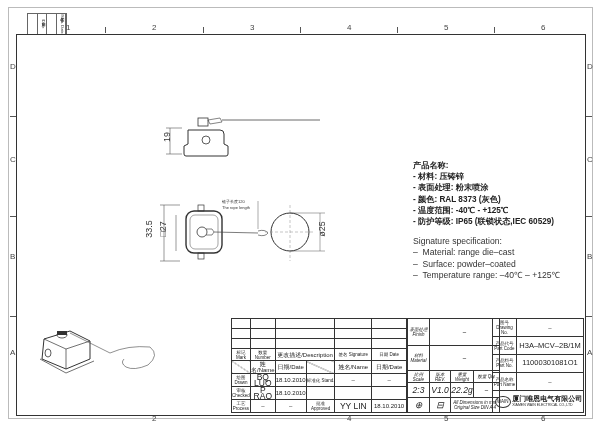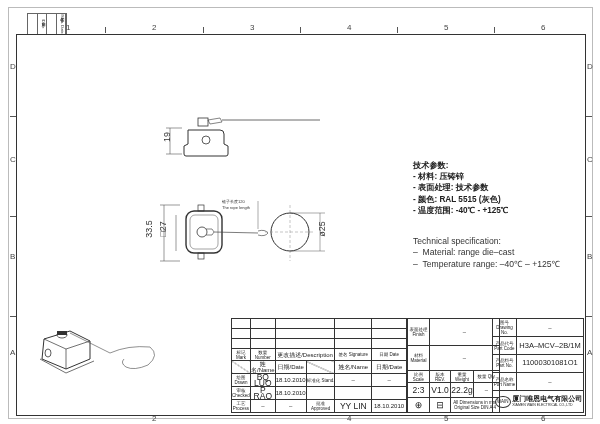--- a/index.html
+++ b/index.html
@@ -110,30 +110,32 @@
   <line x1="36" y1="24" x2="36" y2="44" stroke="#333" stroke-width="0.7"></line>
   <path d="M10 34 L36 48 L64 36" fill="none" stroke="#333" stroke-width="0.7"></path>
   <ellipse cx="32" cy="10" rx="5" ry="3" fill="#fff" stroke="#333" stroke-width="0.8"></ellipse>
   <rect x="27" y="6" width="10" height="4" fill="#333"></rect>
   <ellipse cx="18" cy="28" rx="3" ry="4" fill="#fff" stroke="#333" stroke-width="0.8"></ellipse>
   <line x1="40" y1="8" x2="80" y2="28" stroke="#444" stroke-width="0.6"></line>
   <path d="M80 28 Q98 20 120 22 Q130 30 118 40 Q104 46 96 42 Q90 38 94 34" fill="none" stroke="#444" stroke-width="0.6"></path>
 </svg>
 
 <div class="abs spec-cn" style="left:413px;top:160px;">
-  <div>技术参数:</div>
+  <div>产品名称:</div>
   <div>- 材料: 压铸锌</div>
-  <div>- 表面处理: 技术参数</div>
-  <div>- 颜色: RAL 5515 (灰色)</div>
+  <div>- 表面处理: 粉末喷涂</div>
+  <div>- 颜色: RAL 8373 (灰色)</div>
   <div>- 温度范围: -40℃ - +125℃</div>
+  <div>- 防护等级: IP65 (联锁状态,IEC 60529)</div>
 </div>
 
 <div class="abs spec" style="left:413px;top:236px;">
-  <div>Technical specification:</div>
+  <div>Signature specification:</div>
   <div style="white-space:pre;">–  Material: range die–cast</div>
+  <div style="white-space:pre;">–  Surface: powder–coated</div>
   <div style="white-space:pre;">–  Temperature range: –40℃ – +125℃</div>
 </div>
 
 <table class="tb" style="left:231px;top:318px;width:176px;height:95px;">
   <tbody>
       <tr style="height:10px;">
         <td style="width:18px;"></td>
         <td style="width:18px;"></td>
         <td colspan="2"></td>
         <td style="width:36px;"></td>
@@ -188,21 +190,21 @@
     <td class="small">工艺 Process</td>
     <td>–</td>
     <td>–</td>
     <td class="small">批准 Approved</td>
     <td class="val">YY  LIN</td>
     <td>18.10.2010</td>
   </tr>
 </tbody>
   </table>
 
-<table class="tb" style="left:407px;top:318px;width:93px;height:95px;">
+<table class="tb" style="left:407px;top:318px;width:93px;height:95px;font-style:italic;">
   <tbody>
       <tr style="height:25px;">
     <td class="small" style="width:21px;">表面处理 Finish</td>
     <td colspan="3">–</td>
   </tr>
   <tr style="height:24px;">
     <td class="small">材料 Material</td>
     <td colspan="3">–</td>
   </tr>
   <tr style="height:10px;">

